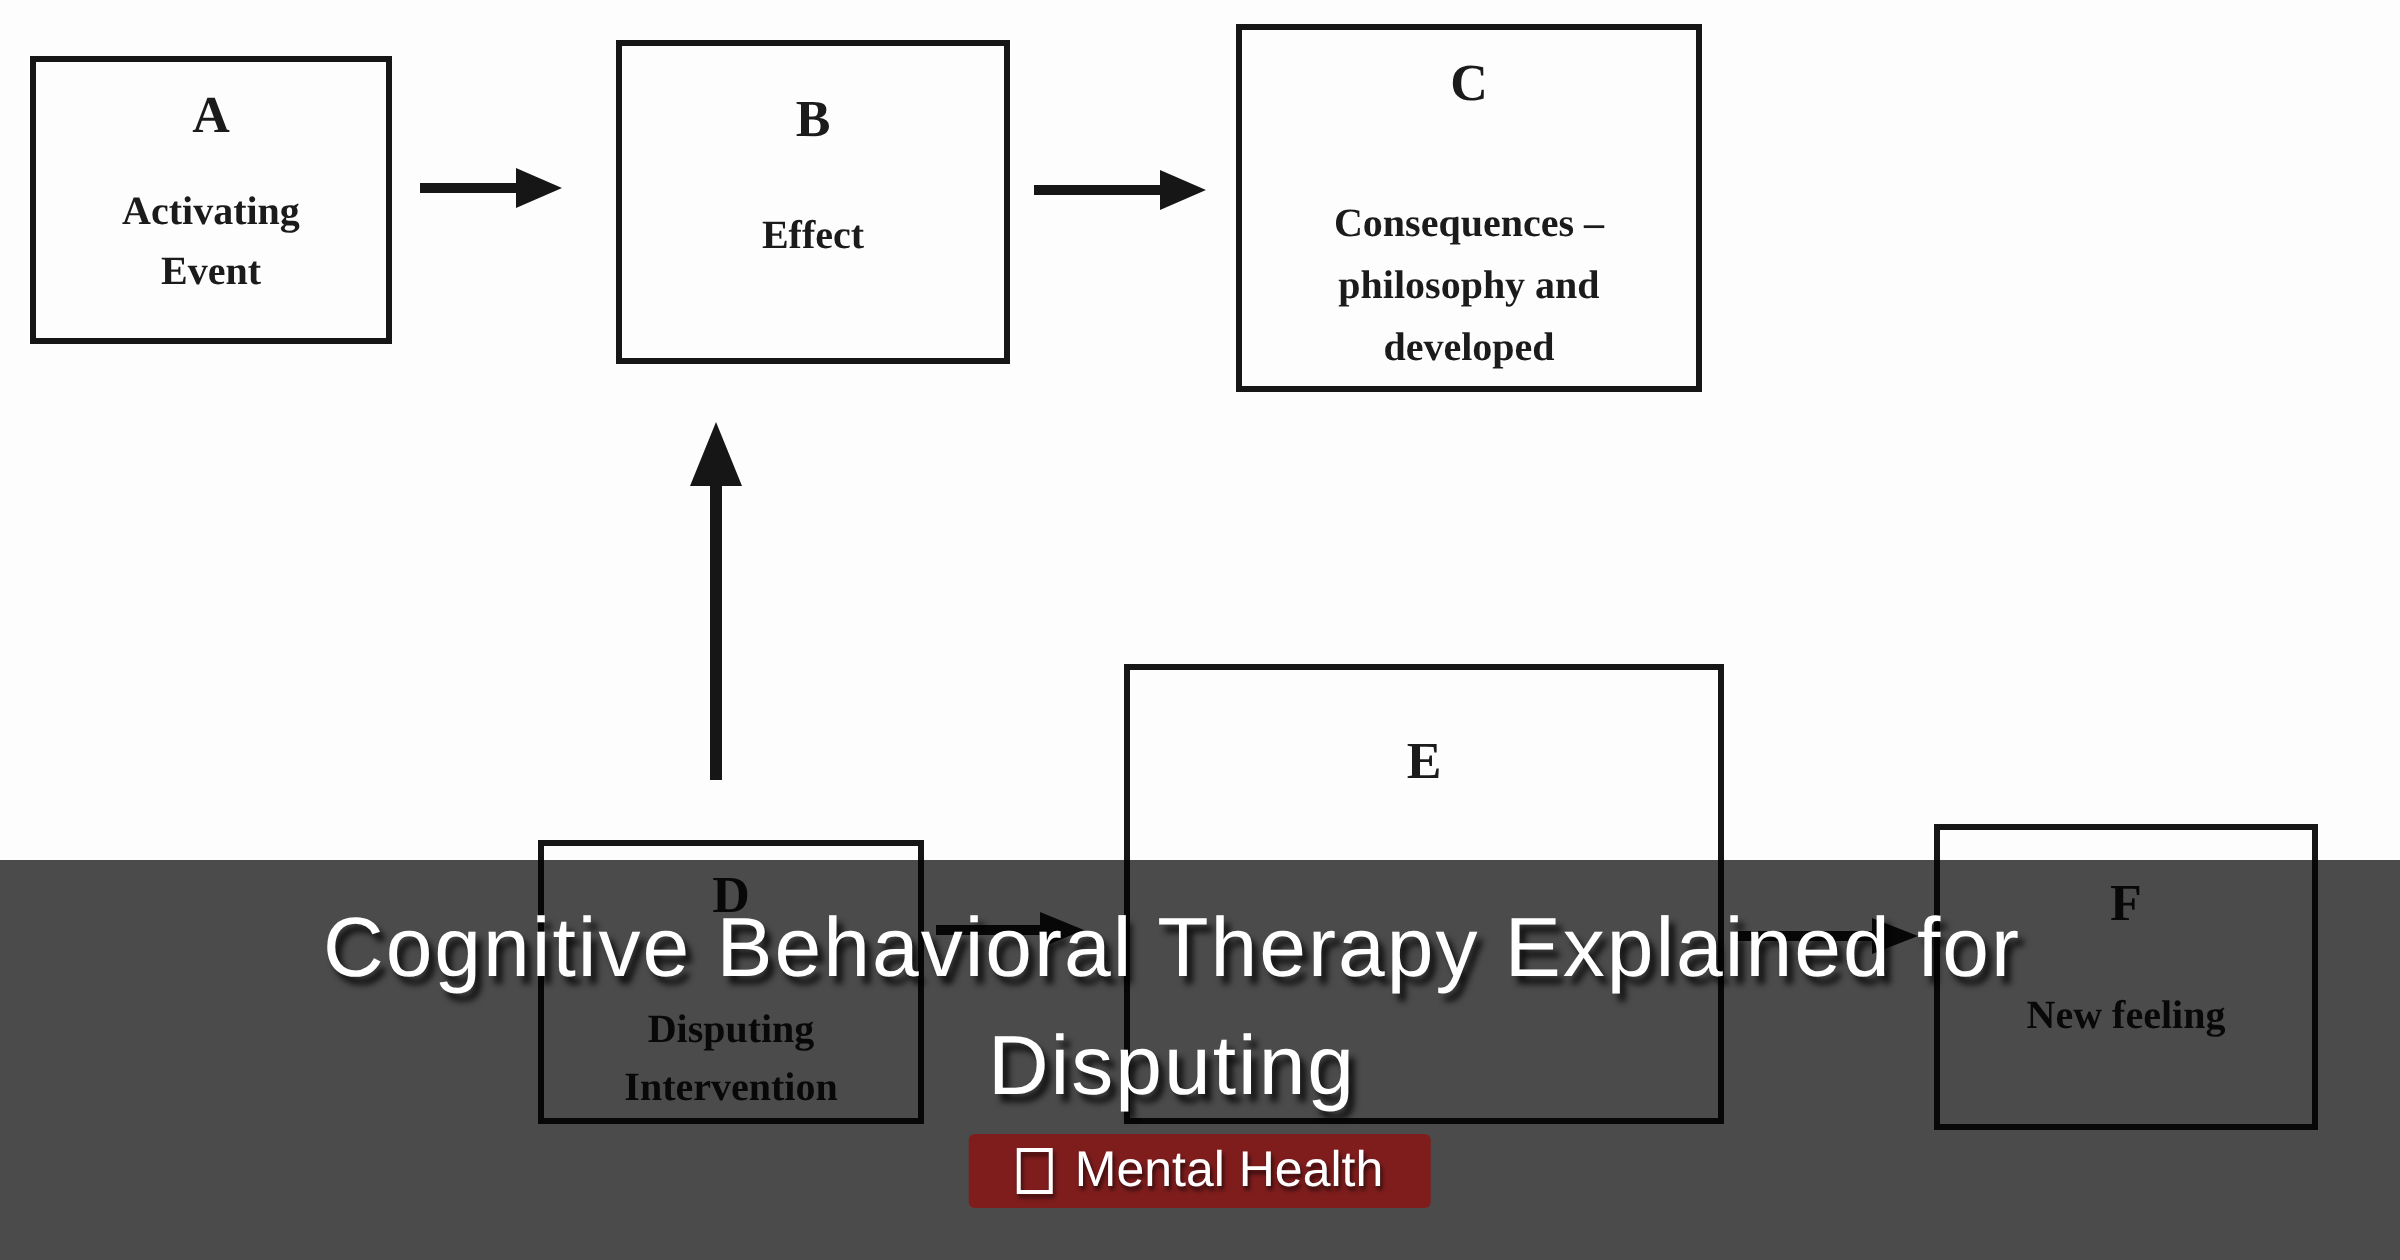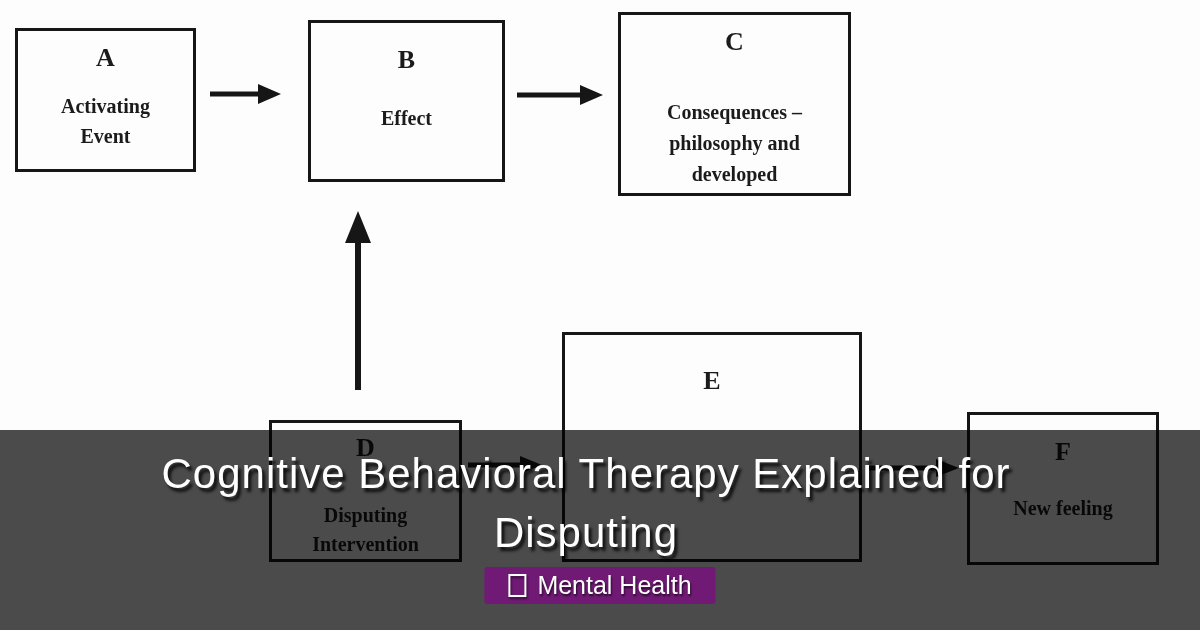--- a/index.html
+++ b/index.html
@@ -144,18 +144,18 @@
 
   </div>
 
   <div class="banner-overlay" style="background: rgba(2, 2, 2, 0.71);"></div>
 
   <div class="banner-title">
     <div>Cognitive Behavioral Therapy Explained for</div>
     <div>Disputing</div>
   </div>
 
-  <div class="category-badge" id="category-badge" style="background: #701a75;">
+  <div class="category-badge" id="category-badge" style="background: #7f1d1d;">
     <span class="category-glyph"></span>
     <span class="category-label">Mental Health</span>
   </div>
 
 </div>
 
 </body></html>

